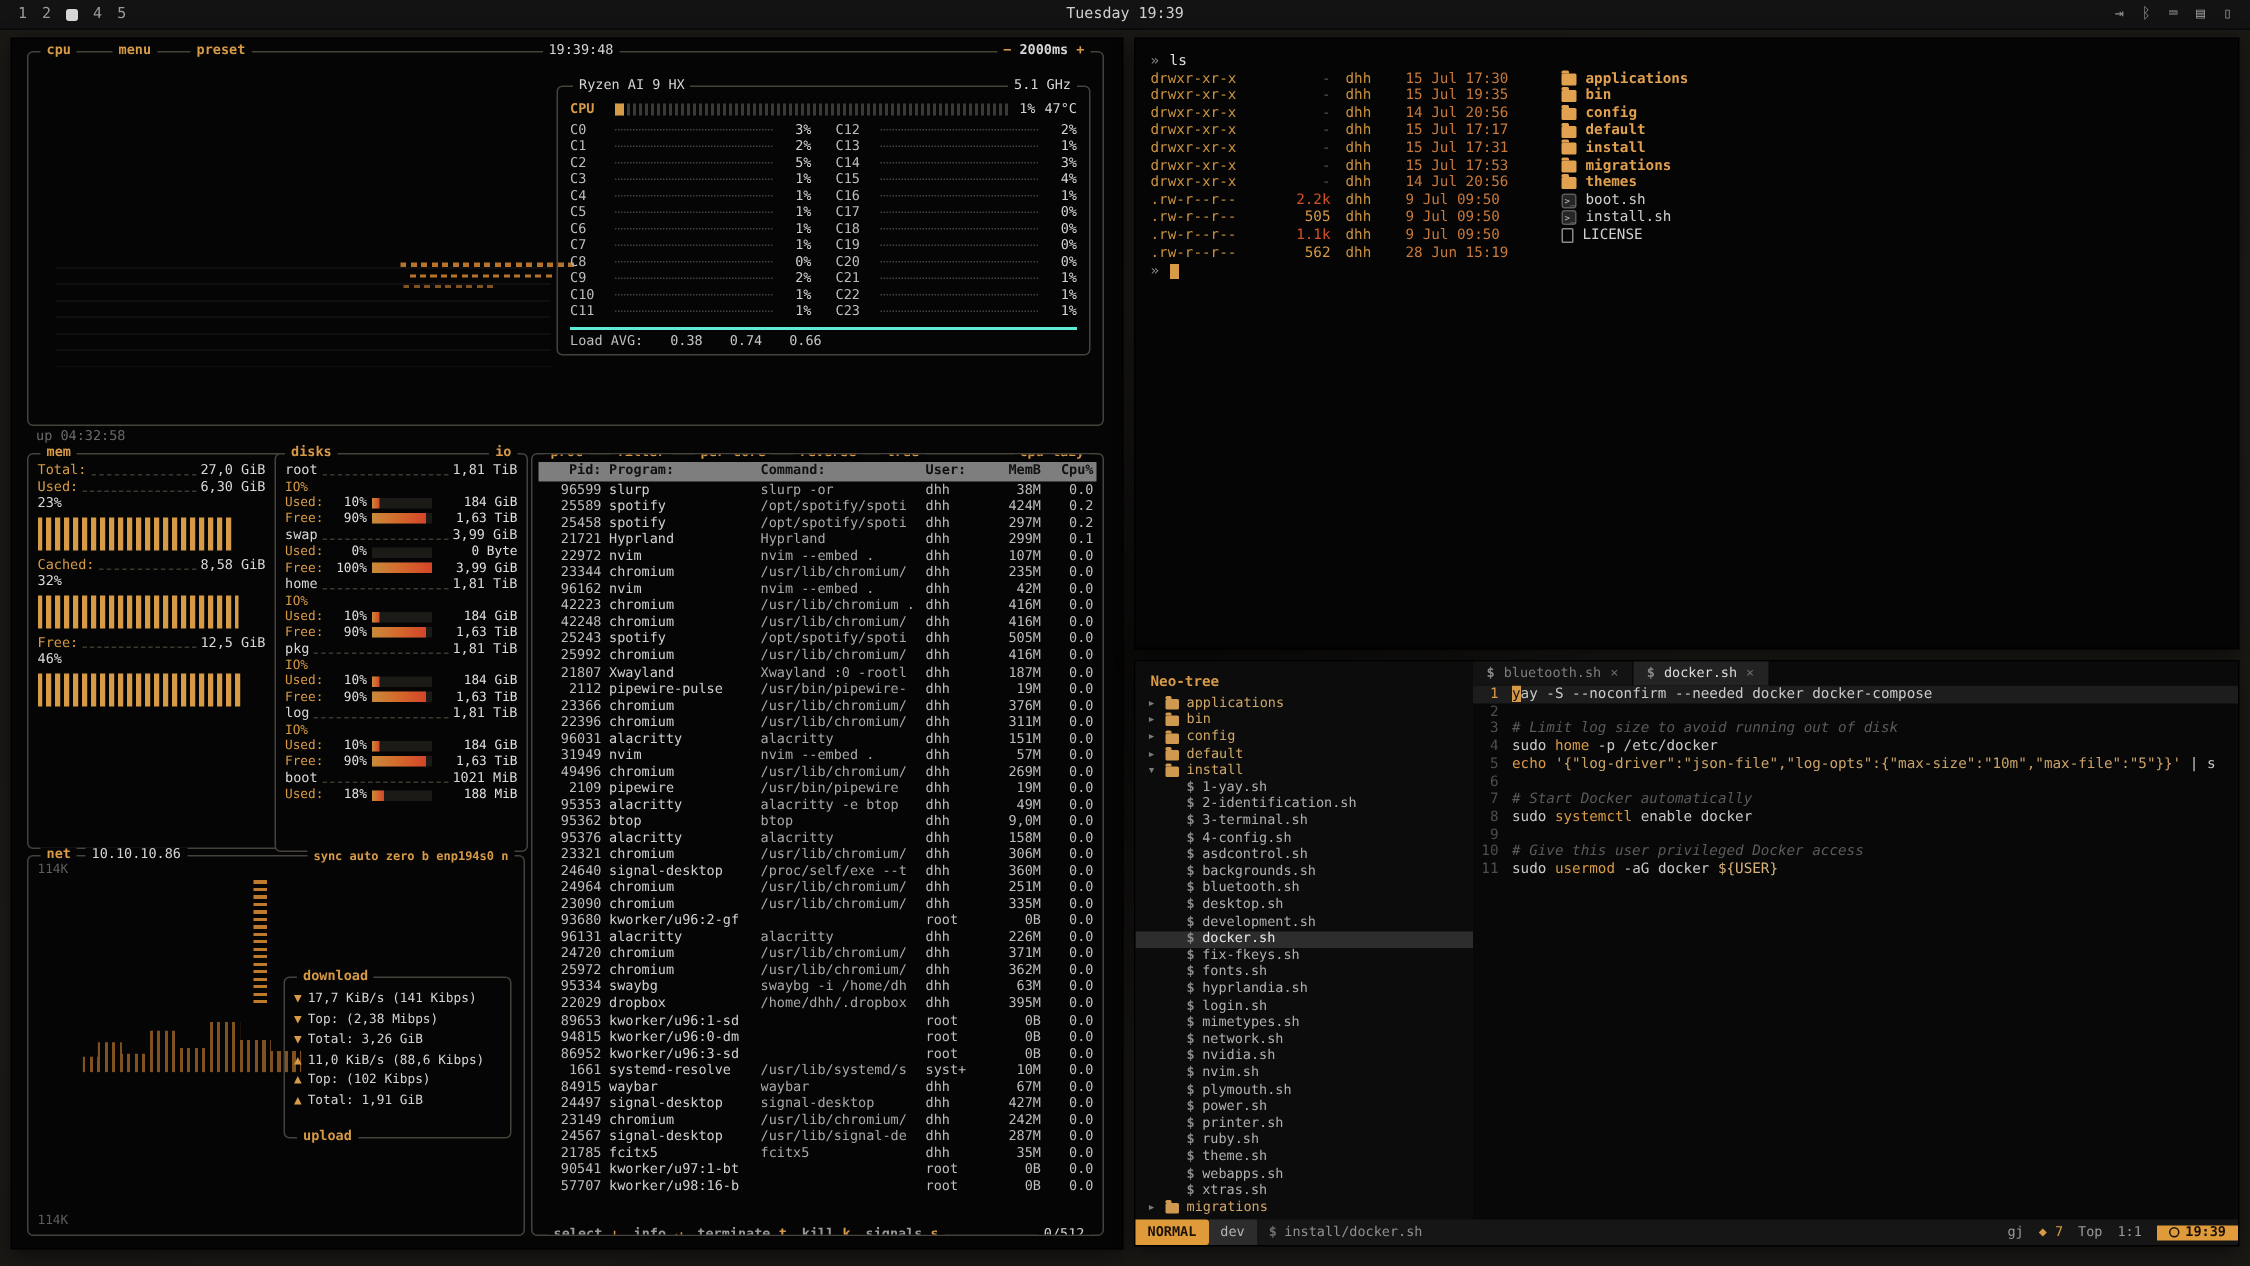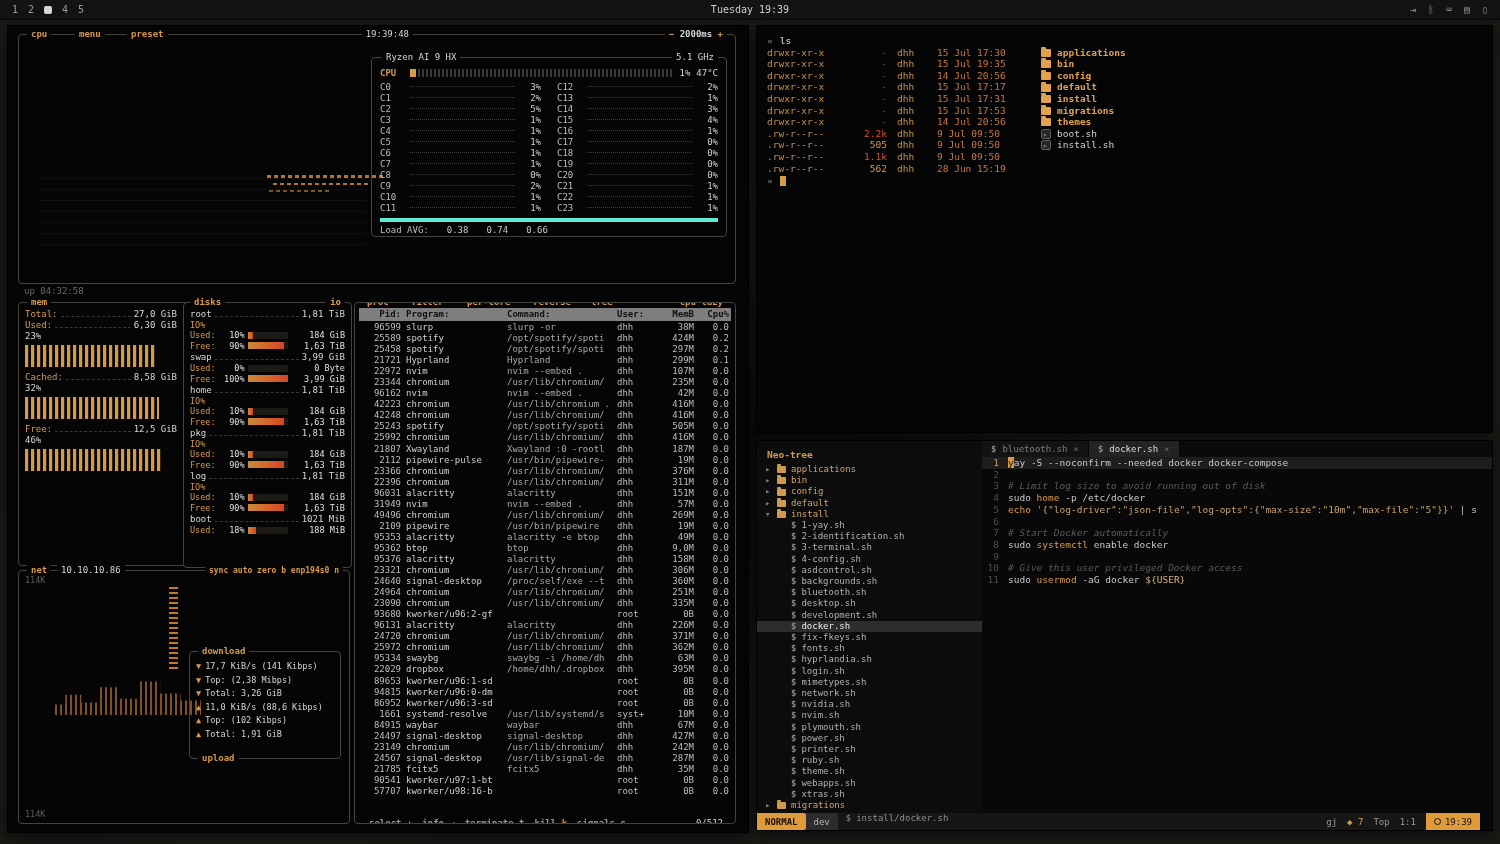--- a/index.html
+++ b/index.html
@@ -45,21 +45,21 @@
   .ryzen{position:absolute;left:352px;top:22px;width:356px;height:180px;border:1px solid var(--border);border-radius:4px;padding:8px 8px 4px}
   .cpurow{display:flex;align-items:center;gap:6px;font-size:9px;height:13px}
   .cpurow .lab{color:var(--amber);font-weight:bold;width:24px}
   .meter{flex:1;height:8px;background:repeating-linear-gradient(90deg,#3b3933 0 2px,transparent 2px 4px);position:relative}
   .meter i{position:absolute;left:0;top:0;bottom:0;width:6px;background:var(--amber)}
   .cores{display:grid;grid-template-rows:repeat(12,11px);grid-auto-flow:column;column-gap:16px;margin-top:3px}
   .core{display:flex;align-items:center;font-size:9px;line-height:11px;gap:4px}
   .core-name{color:#bdbdbd;width:26px}
   .core-meter{flex:1;border-bottom:1px dotted #44423c;height:1px;margin-bottom:2px}
   .core-pct{width:22px;text-align:right;color:#d0d0d0}
-  .loadrow{display:flex;gap:18px;font-size:9px;margin-top:4px;border-top:4px solid #5eead4;padding-top:3px}
+  .loadrow{display:flex;gap:18px;font-size:9px;margin-top:4px;border-top:2px solid #5eead4;padding-top:3px}
   .loadrow .ll{color:#bdbdbd}
   
   .p-mem{left:10px;top:276px;width:332px;height:264px;font-size:9px}
   .memcol{position:absolute;left:6px;top:6px;width:152px}
   .kvrow{display:flex;align-items:flex-end;line-height:11px}
   .kvrow .k{color:var(--amber)}
   .kvrow .leader{flex:1;border-bottom:1px dashed #3a382f;margin:0 3px 3px}
   .kvrow .v{color:#d8d8d8}
   .pctline{color:#d8d8d8;line-height:11px}
   .mem-graph{height:22px;margin:3px 0 5px;
@@ -152,29 +152,29 @@
   .ed-line.current{background:#1d1d1d}
   .ed-num{width:26px;flex:none;text-align:right;padding-right:9px;color:#4e4e4e}
   .ed-line.current .ed-num{color:var(--amber)}
   .ed-code{color:#c8c8c8}
   .tk-plain{color:#c8c8c8}
   .tk-comment{color:#5a5a5a;font-style:italic}
   .tk-fn{color:#d79a47}
   .tk-str{color:#c9a26a}
   .tk-var{color:#d8b27a}
   .tk-cursor{background:#d79a47;color:#141414}
-  .statusline{position:absolute;left:0;right:12px;bottom:0;height:17px;background:#161616;display:flex;font-size:9px}
+  .statusline{position:absolute;left:0;right:0;bottom:0;height:17px;background:#161616;display:flex;align-items:center;font-size:9px}
   .seg-mode{background:#df9a3a;color:#1a1208;font-weight:bold;padding:0 8px;height:100%;display:flex;align-items:center;border-radius:0 2px 2px 0}
   .seg-branch{background:#2c2c2c;color:#b5b5b5;padding:0 8px;height:100%;display:flex;align-items:center;gap:4px}
   .seg-file{color:#8f8f8f;padding:0 8px;display:flex;gap:5px}
   .seg-file .fi{color:#6f6f6f;font-weight:bold}
   .status-right{margin-left:auto;display:flex;align-items:center;gap:10px;padding-right:0}
   .sr-dim{color:#9a9a9a}
   .sr-diag{color:var(--amber)}
-  .seg-clock{background:#df9a3a;color:#1a1208;font-weight:normal;padding:0 8px;height:100%;display:flex;align-items:center;gap:4px}
+  .seg-clock{background:#df9a3a;color:#1a1208;font-weight:bold;padding:0 8px;height:100%;display:flex;align-items:center;gap:4px}
   .clock-dot{width:7px;height:7px;border:1.5px solid #1a1208;border-radius:50%;display:inline-block}
 </style>
 </head>
 <body>
 
 <div class="topbar">
   <div class="ws">
     <span>1</span>
     <span>2</span>
     <span class="ws-active"></span>
@@ -1157,20 +1157,24 @@
           <span class="ico"></span>
           <span class="nm">install.sh</span>
         </span>
       </div>
 
       <div class="lsrow file">
         <span class="perm">.rw-r--r--</span>
         <span class="size sz-hi">1.1k</span>
         <span class="usr">dhh</span>
         <span class="date">9 Jul 09:50</span>
+        <span class="name">
+          <span class="ico"></span>
+          <span class="nm">LICENSE</span>
+        </span>
       </div>
 
       <div class="lsrow readme">
         <span class="perm">.rw-r--r--</span>
         <span class="size">562</span>
         <span class="usr">dhh</span>
         <span class="date">28 Jun 15:19</span>
       </div>
 
     <div class="promptline" style="margin-top:1px">

